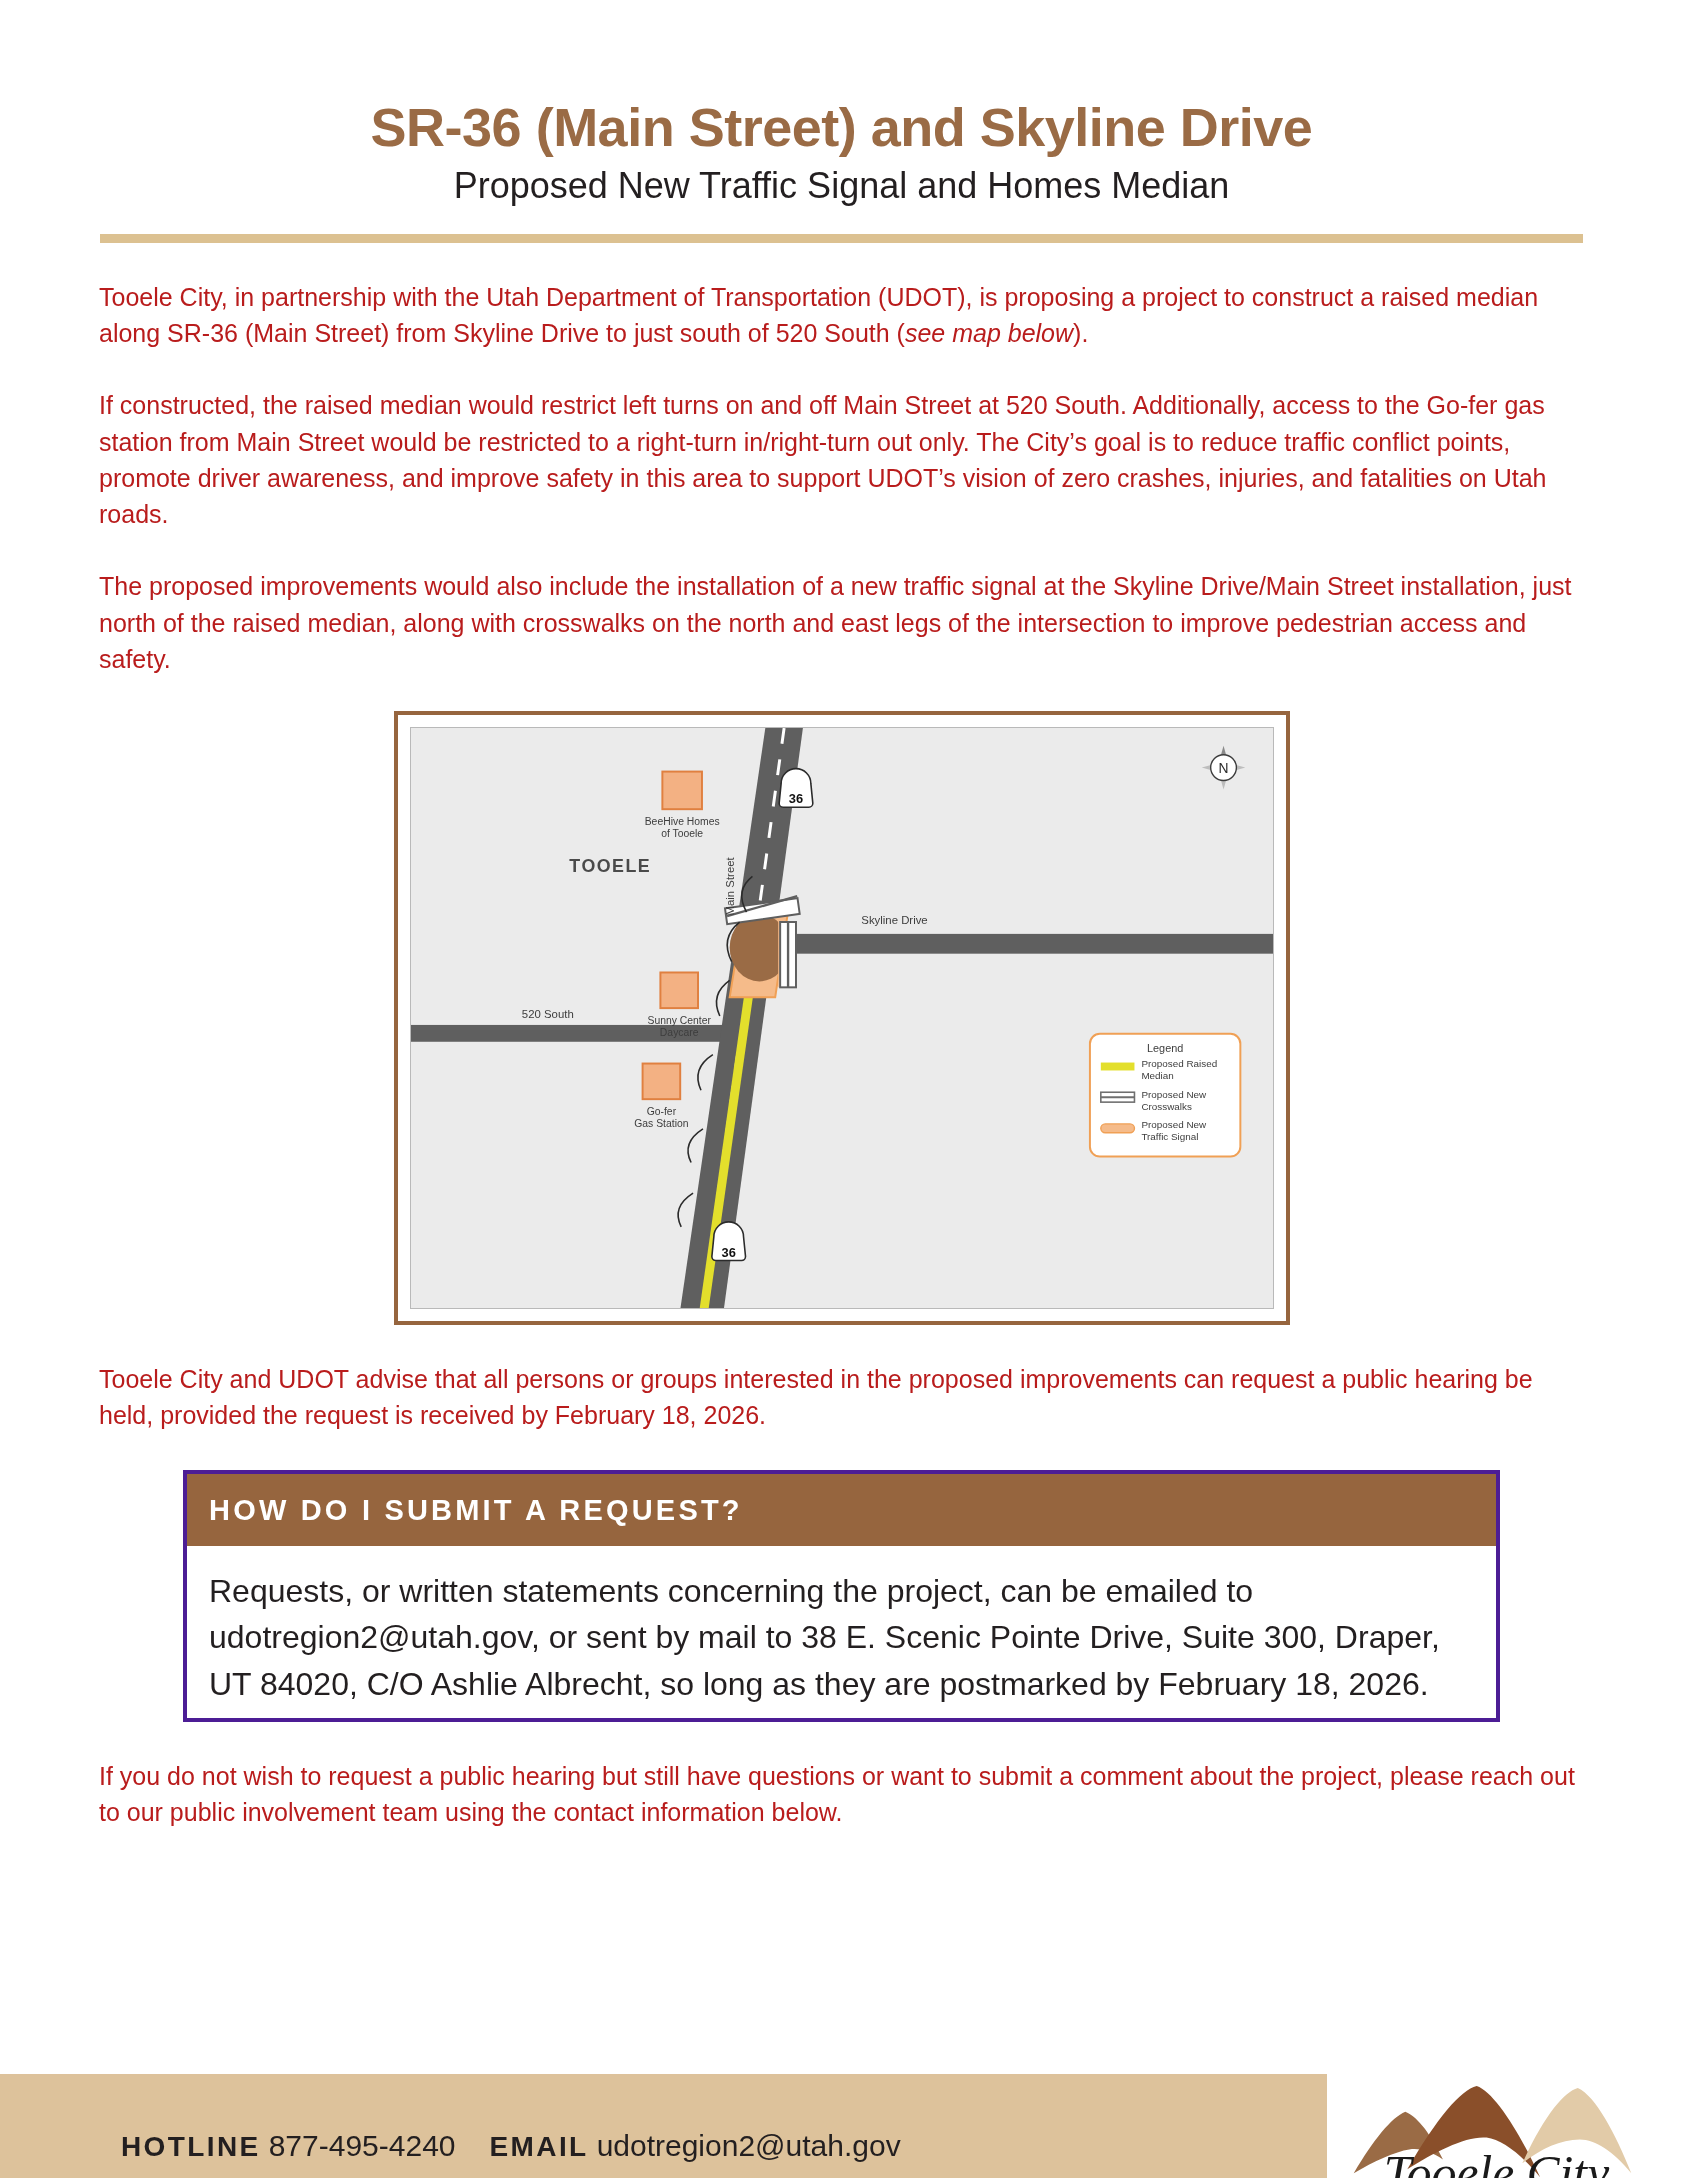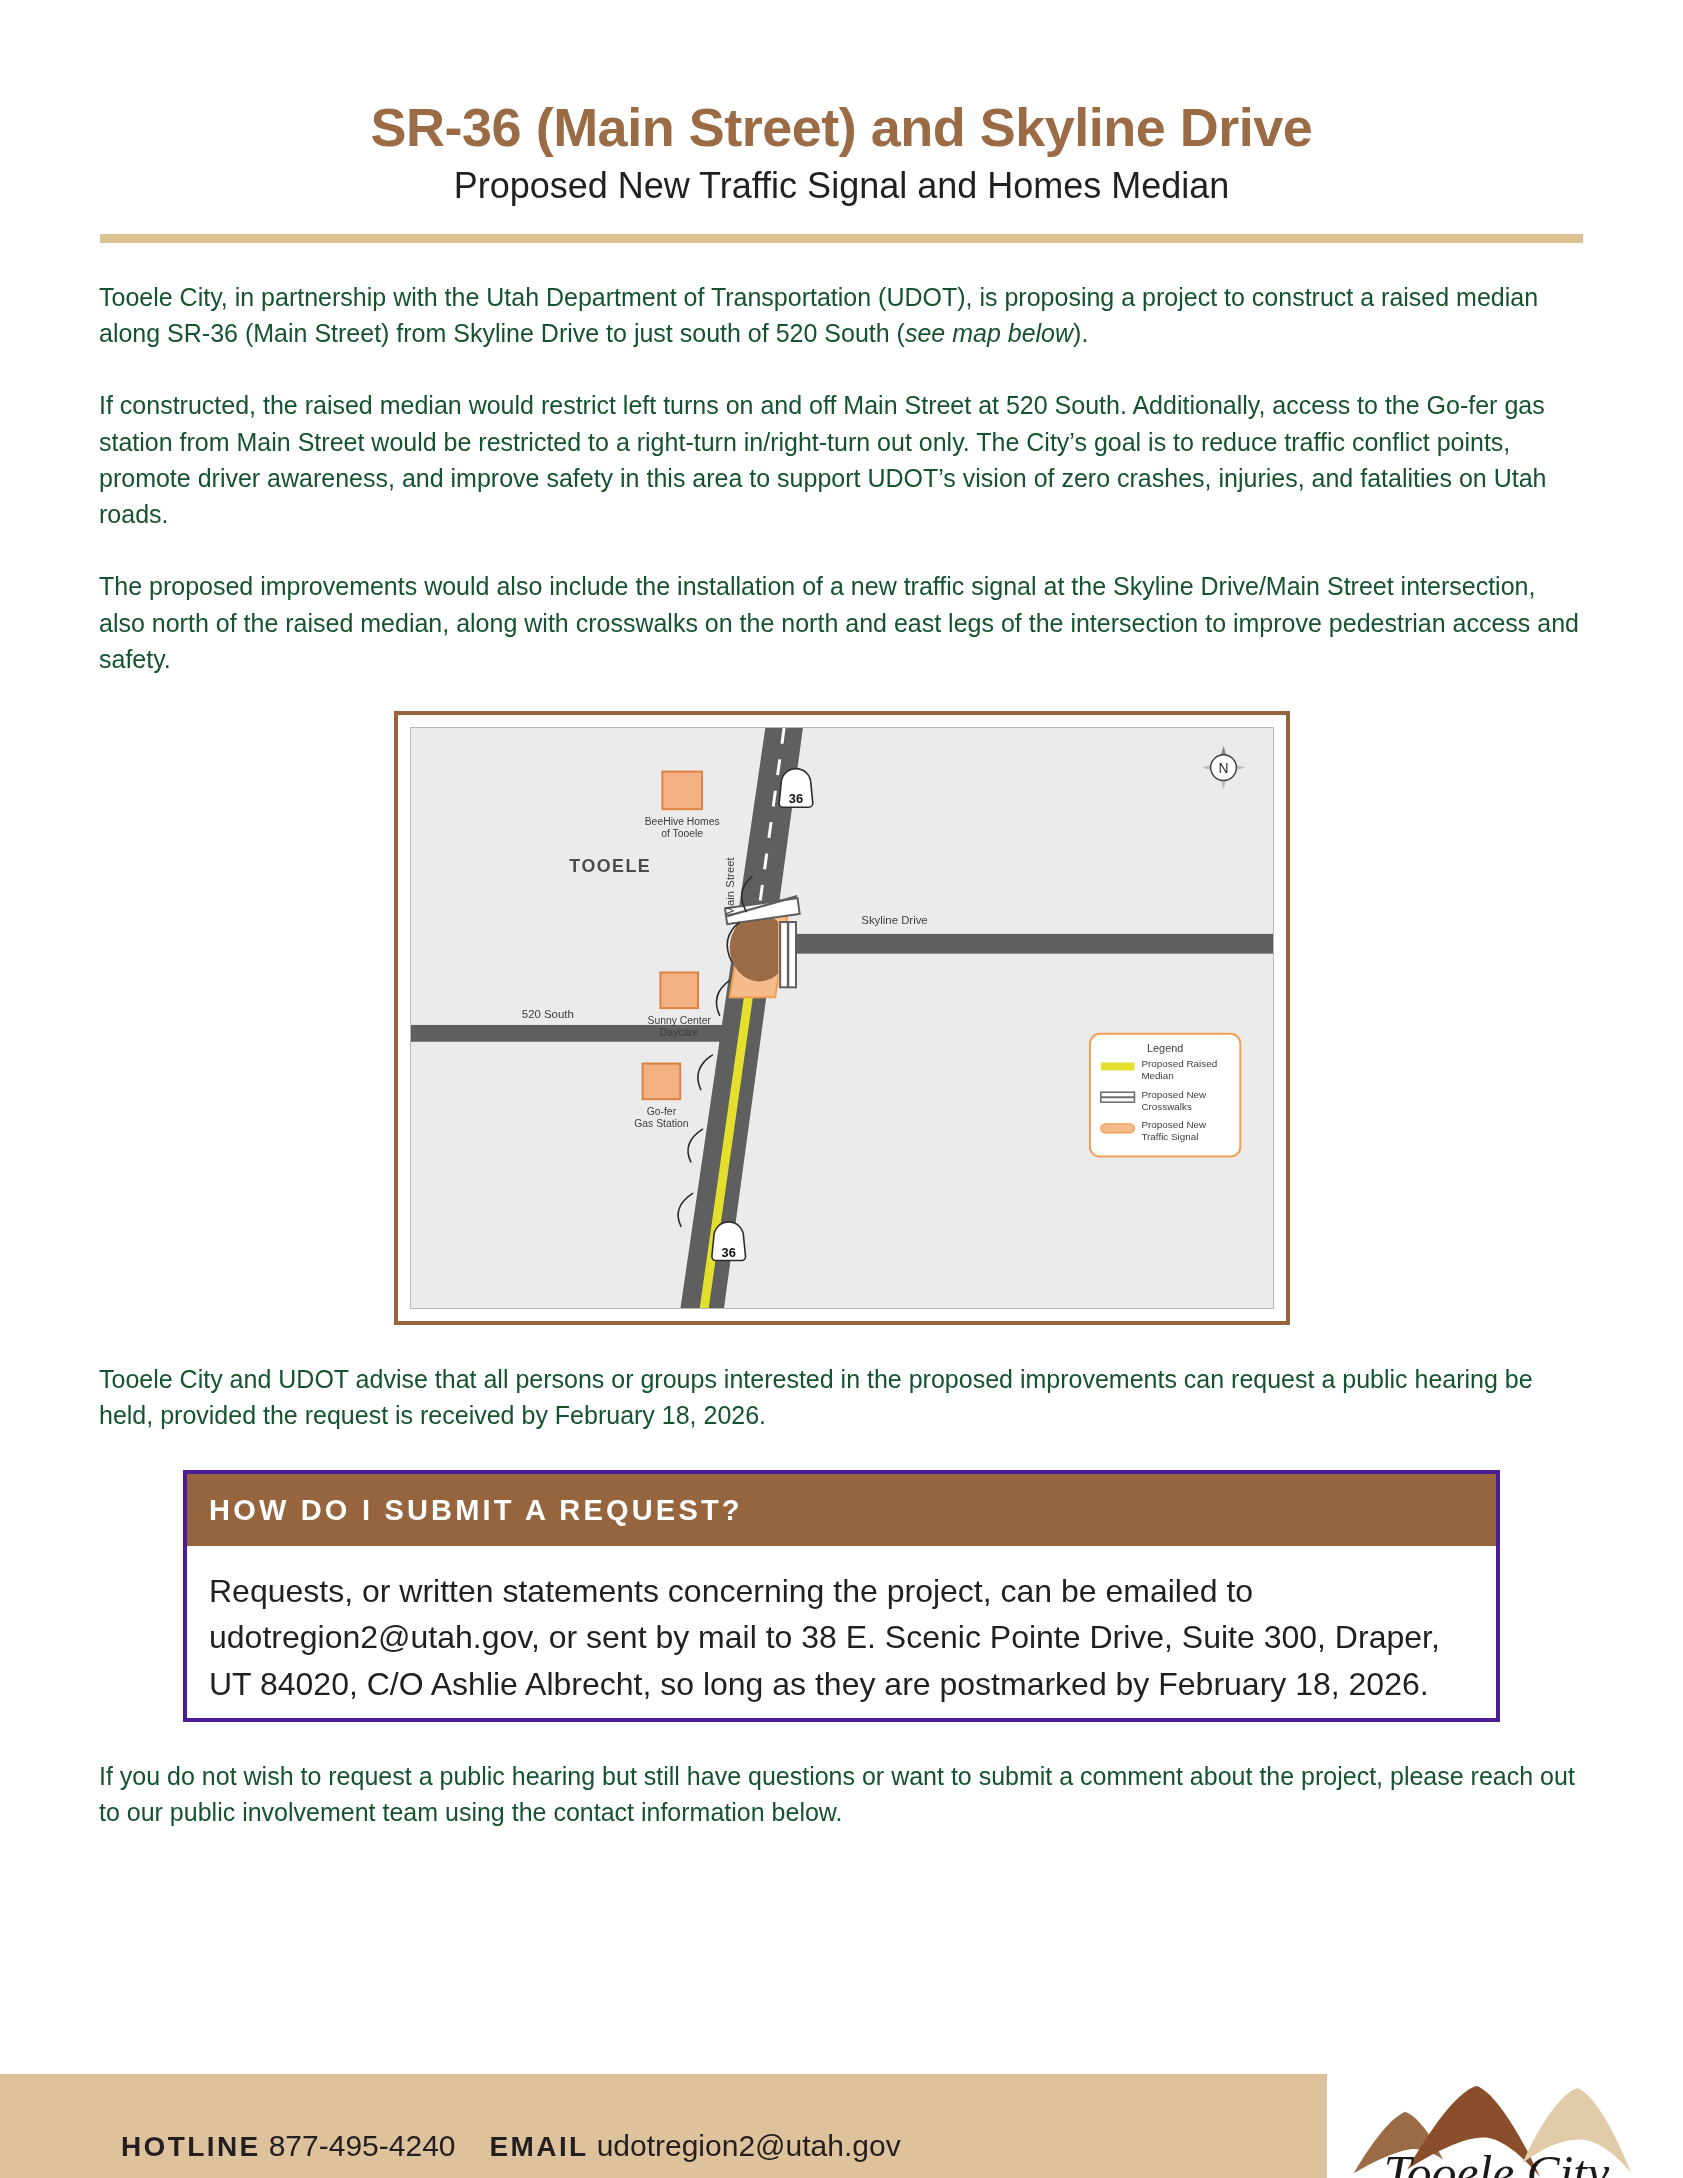--- a/index.html
+++ b/index.html
@@ -37,21 +37,21 @@
     width: 1483px;
     height: 9px;
     background: #dcc191;
   }
 
   
   .content { padding: 0 99px 0 99px; }
   p.body {
     font-size: 25px;
     line-height: 1.45;
-    color: #14532d;
+    color: #b91c1c;
     margin-top: 36px;
     text-align: left;
   }
   p.body em { font-style: italic; }
 
   
   .map-outer {
     position: relative;
     margin: 34px auto 0 auto;
     width: 896px;
@@ -140,21 +140,21 @@
     <div class="subtitle">Proposed New Traffic Signal and Homes Median</div>
     <div class="rule"></div>
   </div>
 
   <div class="content">
 
     <p class="body"><span>Tooele City, in partnership with the Utah Department of Transportation (UDOT), is proposing a project to construct a raised median along SR-36 (Main Street) from Skyline Drive to just south of 520 South (</span><em>see map below</em><span>).</span></p>
 
     <p class="body">If constructed, the raised median would restrict left turns on and off Main Street at 520 South. Additionally, access to the Go-fer gas station from Main Street would be restricted to a right-turn in/right-turn out only. The City’s goal is to reduce traffic conflict points, promote driver awareness, and improve safety in this area to support UDOT’s vision of zero crashes, injuries, and fatalities on Utah roads.</p>
 
-    <p class="body">The proposed improvements would also include the installation of a new traffic signal at the Skyline Drive/Main Street intersection, also north of the raised median, along with crosswalks on the north and east legs of the intersection to improve pedestrian access and safety.</p>
+    <p class="body">The proposed improvements would also include the installation of a new traffic signal at the Skyline Drive/Main Street installation, just north of the raised median, along with crosswalks on the north and east legs of the intersection to improve pedestrian access and safety.</p>
 
 
     <div class="map-outer">
       <div class="map">
         <svg width="864" height="582" viewBox="0 0 873 588">
 
           <rect x="0" y="0" width="873" height="588" fill="#ebebeb"></rect>
 
           <rect x="0" y="300" width="330" height="17" fill="#5f5f5f"></rect>
           <rect x="325" y="300" width="18" height="17" fill="#5f5f5f"></rect>

